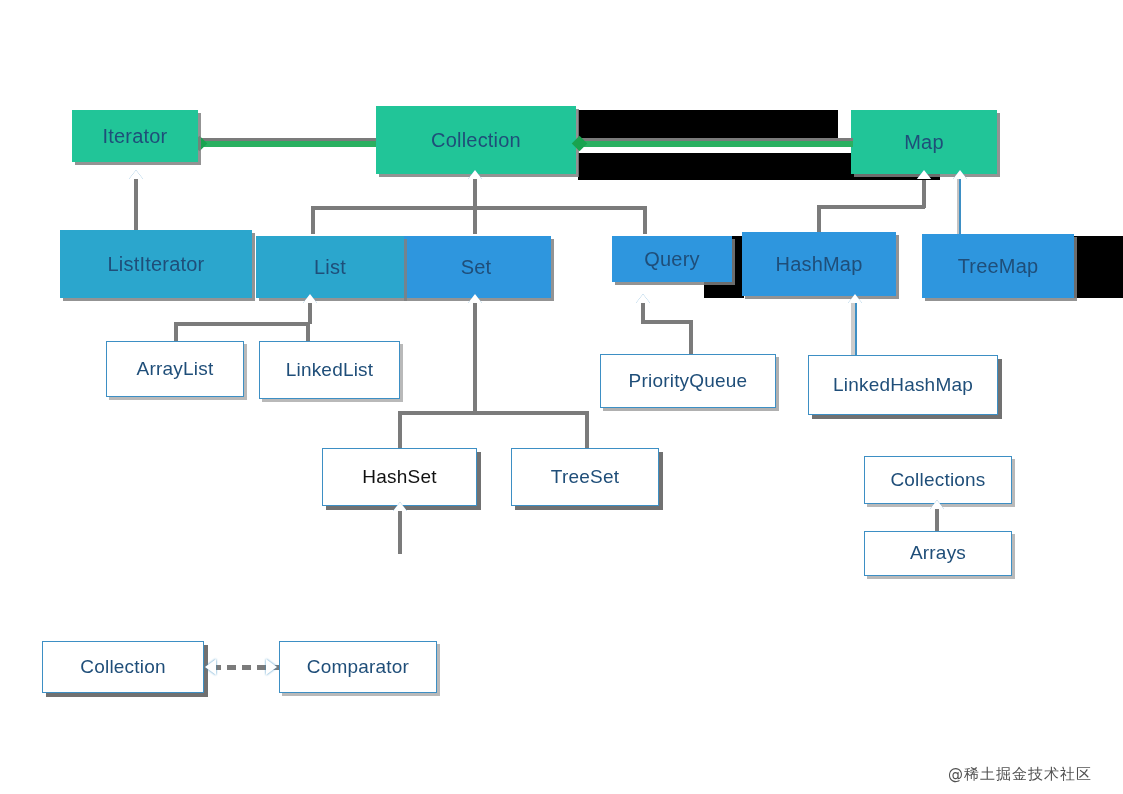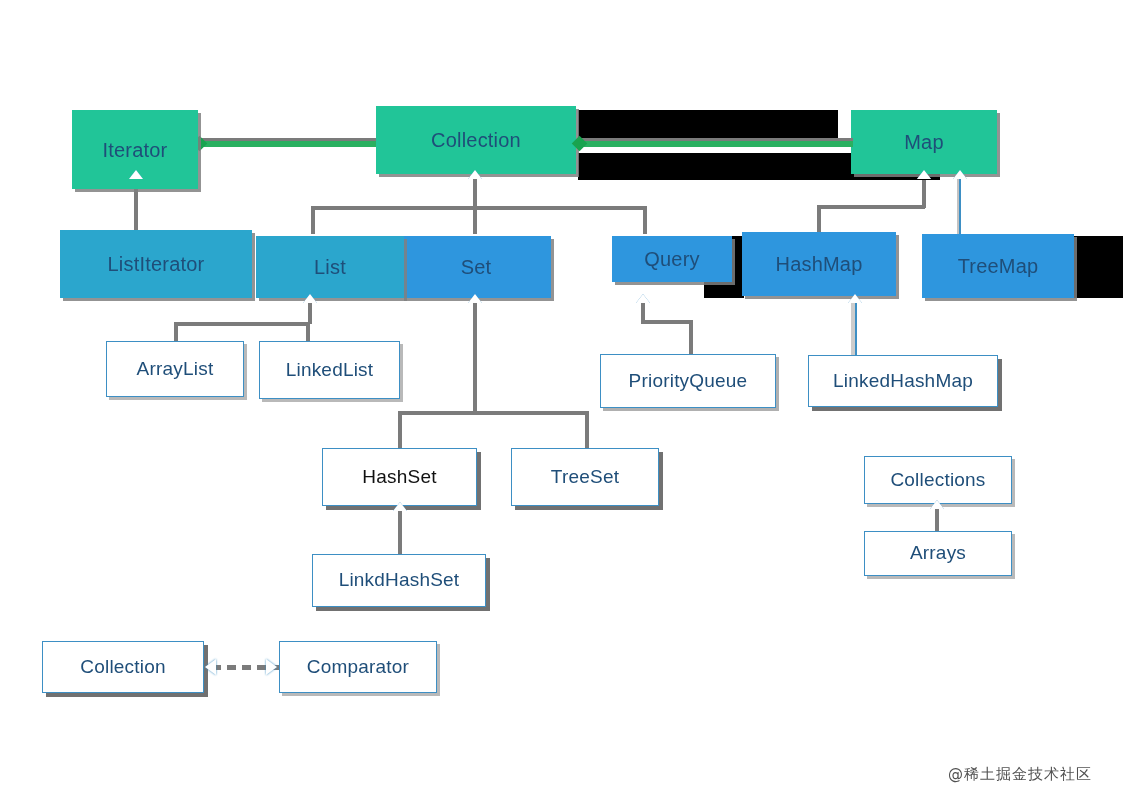--- a/index.html
+++ b/index.html
@@ -139,21 +139,21 @@
   <div class="conn v" style="left:935px;top:504px;height:28px;"></div>
 
   <div class="dash-line" style="left:212px;top:665px;width:68px;"></div>
 
   <div class="redact" style="left:578px;top:110px;width:260px;height:30px;z-index:4;"></div>
   <div class="redact" style="left:578px;top:153px;width:362px;height:27px;z-index:4;"></div>
   <div class="redact" style="left:382px;top:236px;width:26px;height:62px;z-index:4;"></div>
   <div class="redact" style="left:704px;top:236px;width:40px;height:62px;z-index:4;"></div>
   <div class="redact" style="left:1073px;top:236px;width:50px;height:62px;z-index:4;"></div>
 
-  <div class="node fill-green" style="left:72px;top:110px;width:126px;height:79px;z-index:5;">
+  <div class="node fill-green" style="left:72px;top:110px;width:126px;height:52px;z-index:5;">
     <span class="lbl">Iterator</span>
   </div>
 
   <div class="node fill-green" style="left:376px;top:106px;width:200px;height:68px;z-index:5;">
     <span class="lbl">Collection</span>
   </div>
 
   <div class="node fill-green" style="left:851px;top:110px;width:146px;height:64px;z-index:5;">
     <span class="lbl">Map</span>
   </div>
@@ -187,43 +187,40 @@
   </div>
 
   <div class="node white-box flat" style="left:259px;top:341px;width:141px;height:58px;z-index:5;">
     <span class="lbl">LinkedList</span>
   </div>
 
   <div class="node white-box" style="left:600px;top:354px;width:176px;height:54px;z-index:5;">
     <span class="lbl">PriorityQueue</span>
   </div>
 
-  <div class="node white-box heavy" style="left:808px;top:355px;width:190px;height:52px;z-index:5;">
+  <div class="node white-box heavy" style="left:808px;top:355px;width:190px;height:60px;z-index:5;">
     <span class="lbl">LinkedHashMap</span>
   </div>
 
   <div class="node white-box heavy dark-text" style="left:322px;top:448px;width:155px;height:58px;z-index:5;">
     <span class="lbl">HashSet</span>
   </div>
 
   <div class="node white-box heavy" style="left:511px;top:448px;width:148px;height:58px;z-index:5;">
     <span class="lbl">TreeSet</span>
   </div>
 
   <div class="node white-box flat" style="left:864px;top:456px;width:148px;height:48px;z-index:5;">
     <span class="lbl">Collections</span>
   </div>
 
   <div class="node white-box flat" style="left:864px;top:531px;width:148px;height:45px;z-index:5;">
     <span class="lbl">Arrays</span>
   </div>
 
-  <div class="node white-box heavy" style="left:312px;top:554px;width:174px;height:53px;z-index:5;">
-    <span class="lbl">LinkdHashSet</span>
-  </div>
 
   <div class="node white-box heavy" style="left:42px;top:641px;width:162px;height:52px;z-index:5;">
     <span class="lbl">Collection</span>
   </div>
 
   <div class="node white-box flat" style="left:279px;top:641px;width:158px;height:52px;z-index:5;">
     <span class="lbl">Comparator</span>
   </div>
 
   <div class="arrow-up" style="left:129px;top:170px;z-index:8;"></div>

